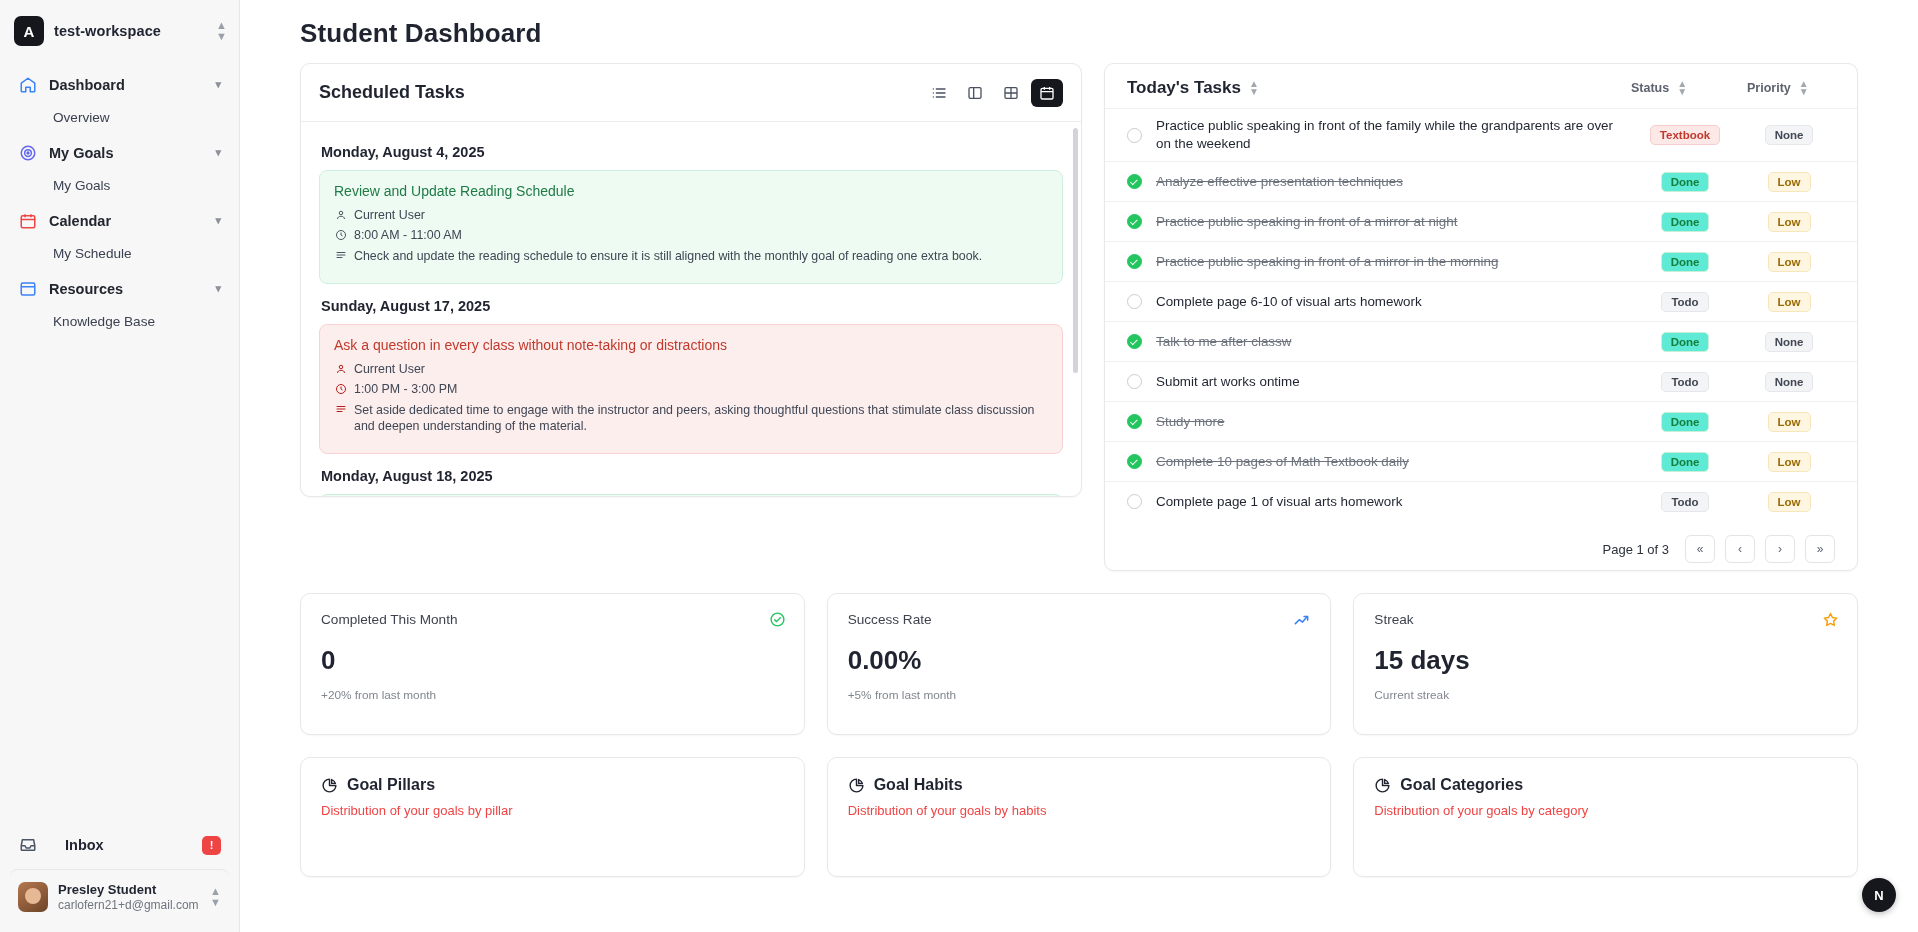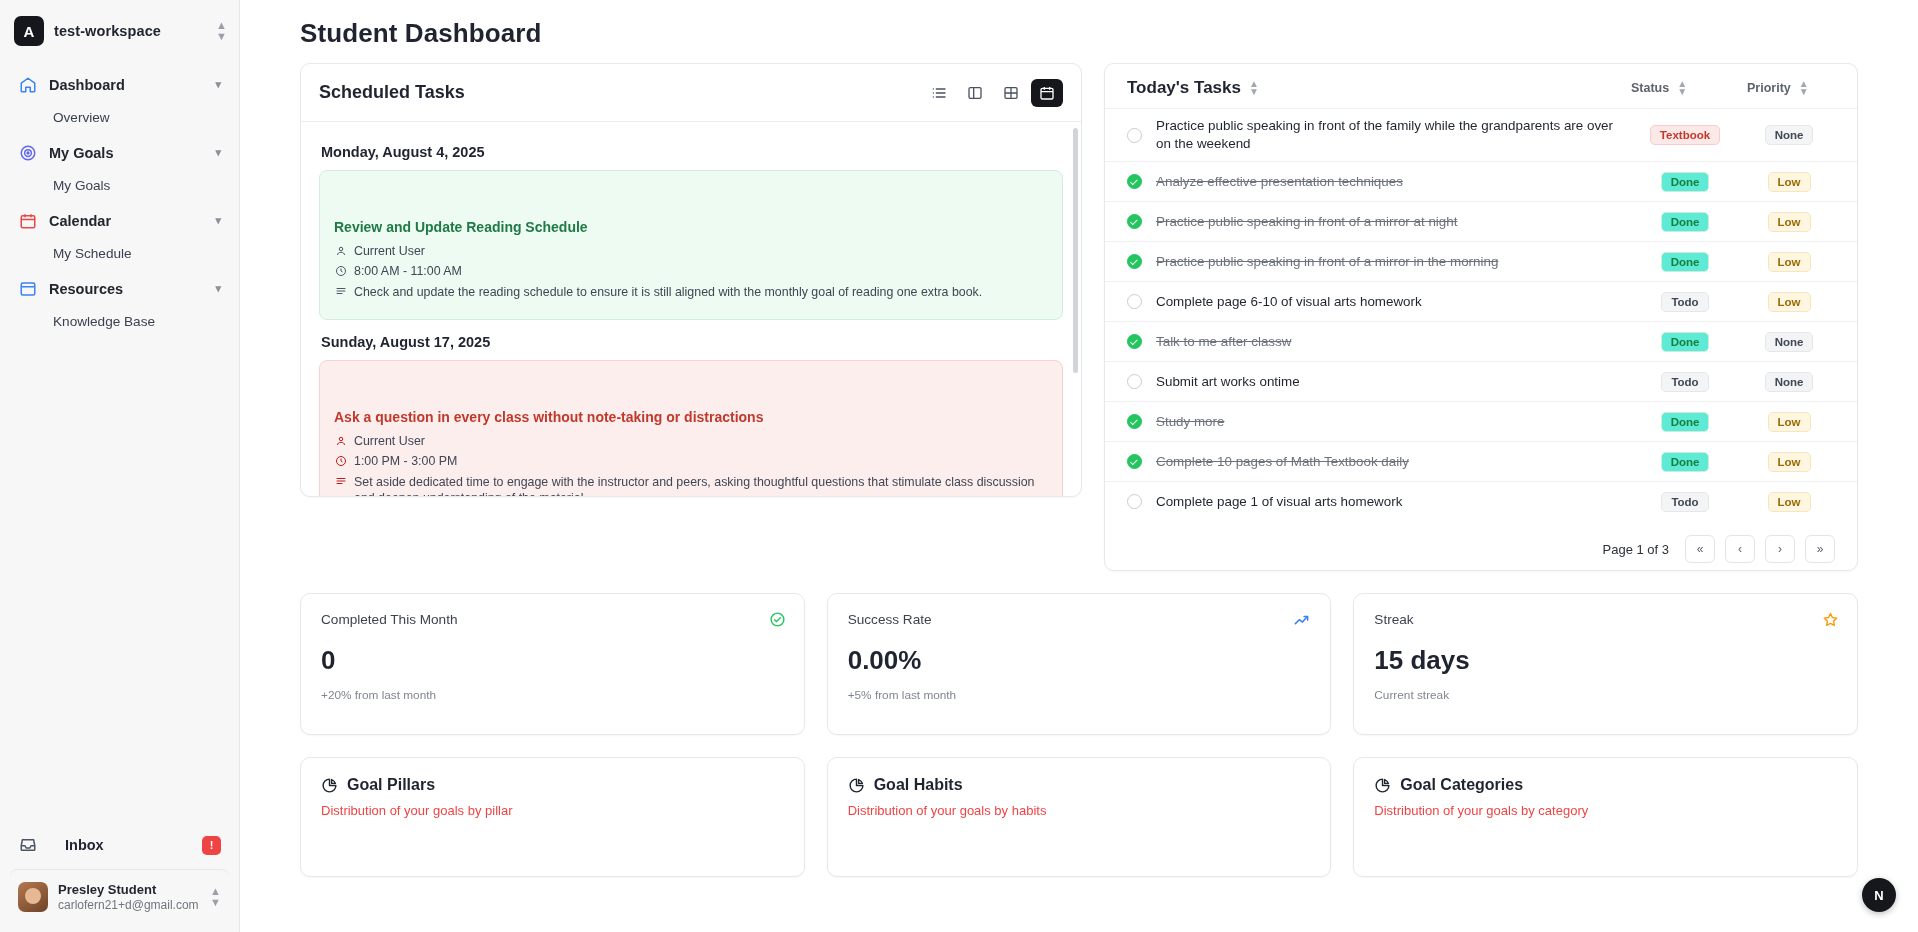--- a/index.html
+++ b/index.html
@@ -107,21 +107,21 @@
   }
   .vt-btn.active { background: #15171c; color: #fff; }
   .sched-body { padding: 8px 18px 0 18px; height: 450px; overflow: hidden; position: relative; }
   .day-label { font-size: 14.5px; font-weight: 700; margin: 14px 0 10px 2px; }
   .ev {
     border-radius: 8px; padding: 12px 14px; margin-bottom: 6px;
     border: 1px solid transparent;
   }
   .ev.green { background: #eefbf2; border-color: #cfeedd; }
   .ev.red { background: #fdeeee; border-color: #f6d2d2; }
-  .ev-title { font-size: 14px; font-weight: 700; margin-bottom: 9px; margin-top: 36px; }
+  .ev-title { font-size: 14px; font-weight: 400; margin-bottom: 9px; }
   .ev.green .ev-title { color: #1f7a46; }
   .ev.red .ev-title { color: #c0392b; }
   .ev-line { display: flex; gap: 7px; align-items: flex-start; font-size: 12.4px; color: #3f4654; margin-bottom: 6px; }
   .ev-line .mi { flex: 0 0 13px; display:flex; align-items:center; justify-content:center; margin-top: 1px; }
   .ev-desc { line-height: 1.35; }
   .scroll-track {
     position: absolute; right: 3px; top: 64px; width: 5px; height: 430px;
     background: transparent;
   }
   .scroll-thumb {

